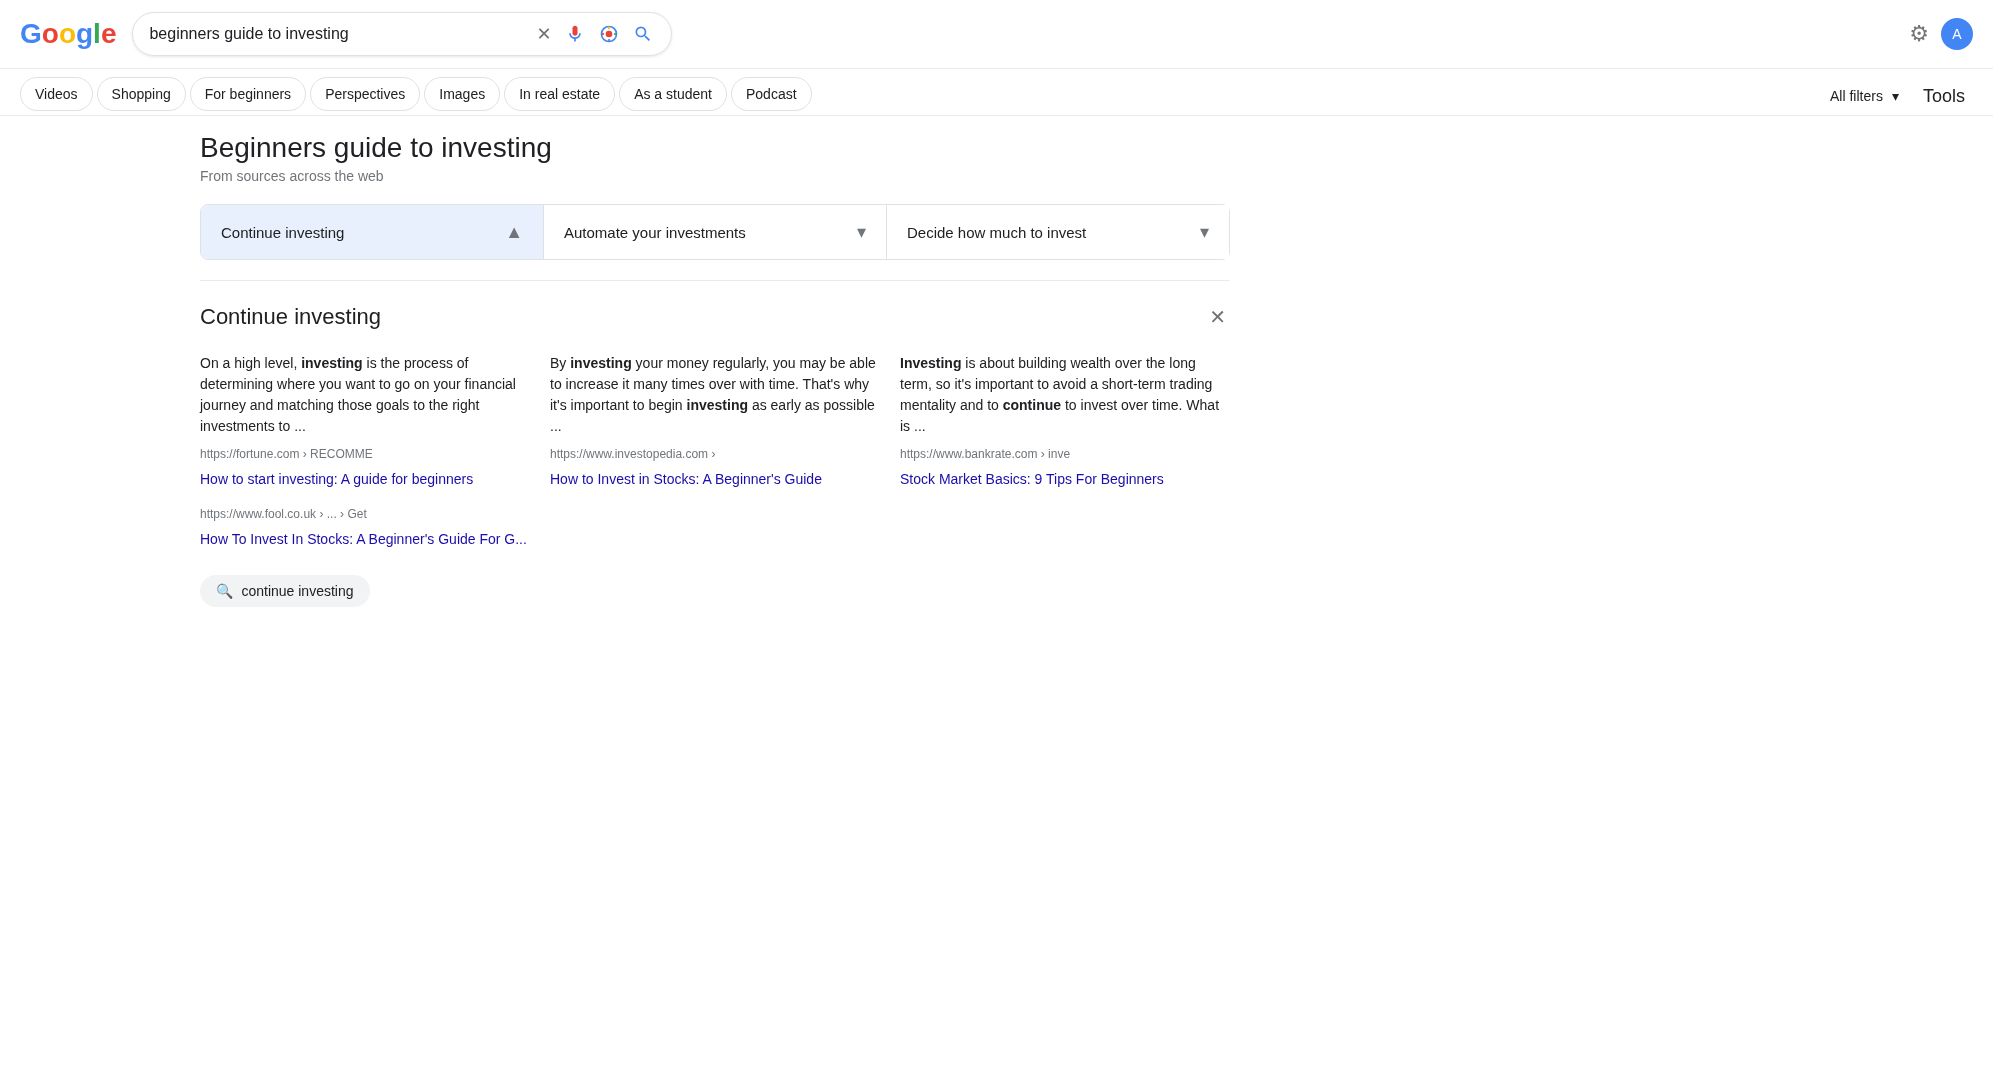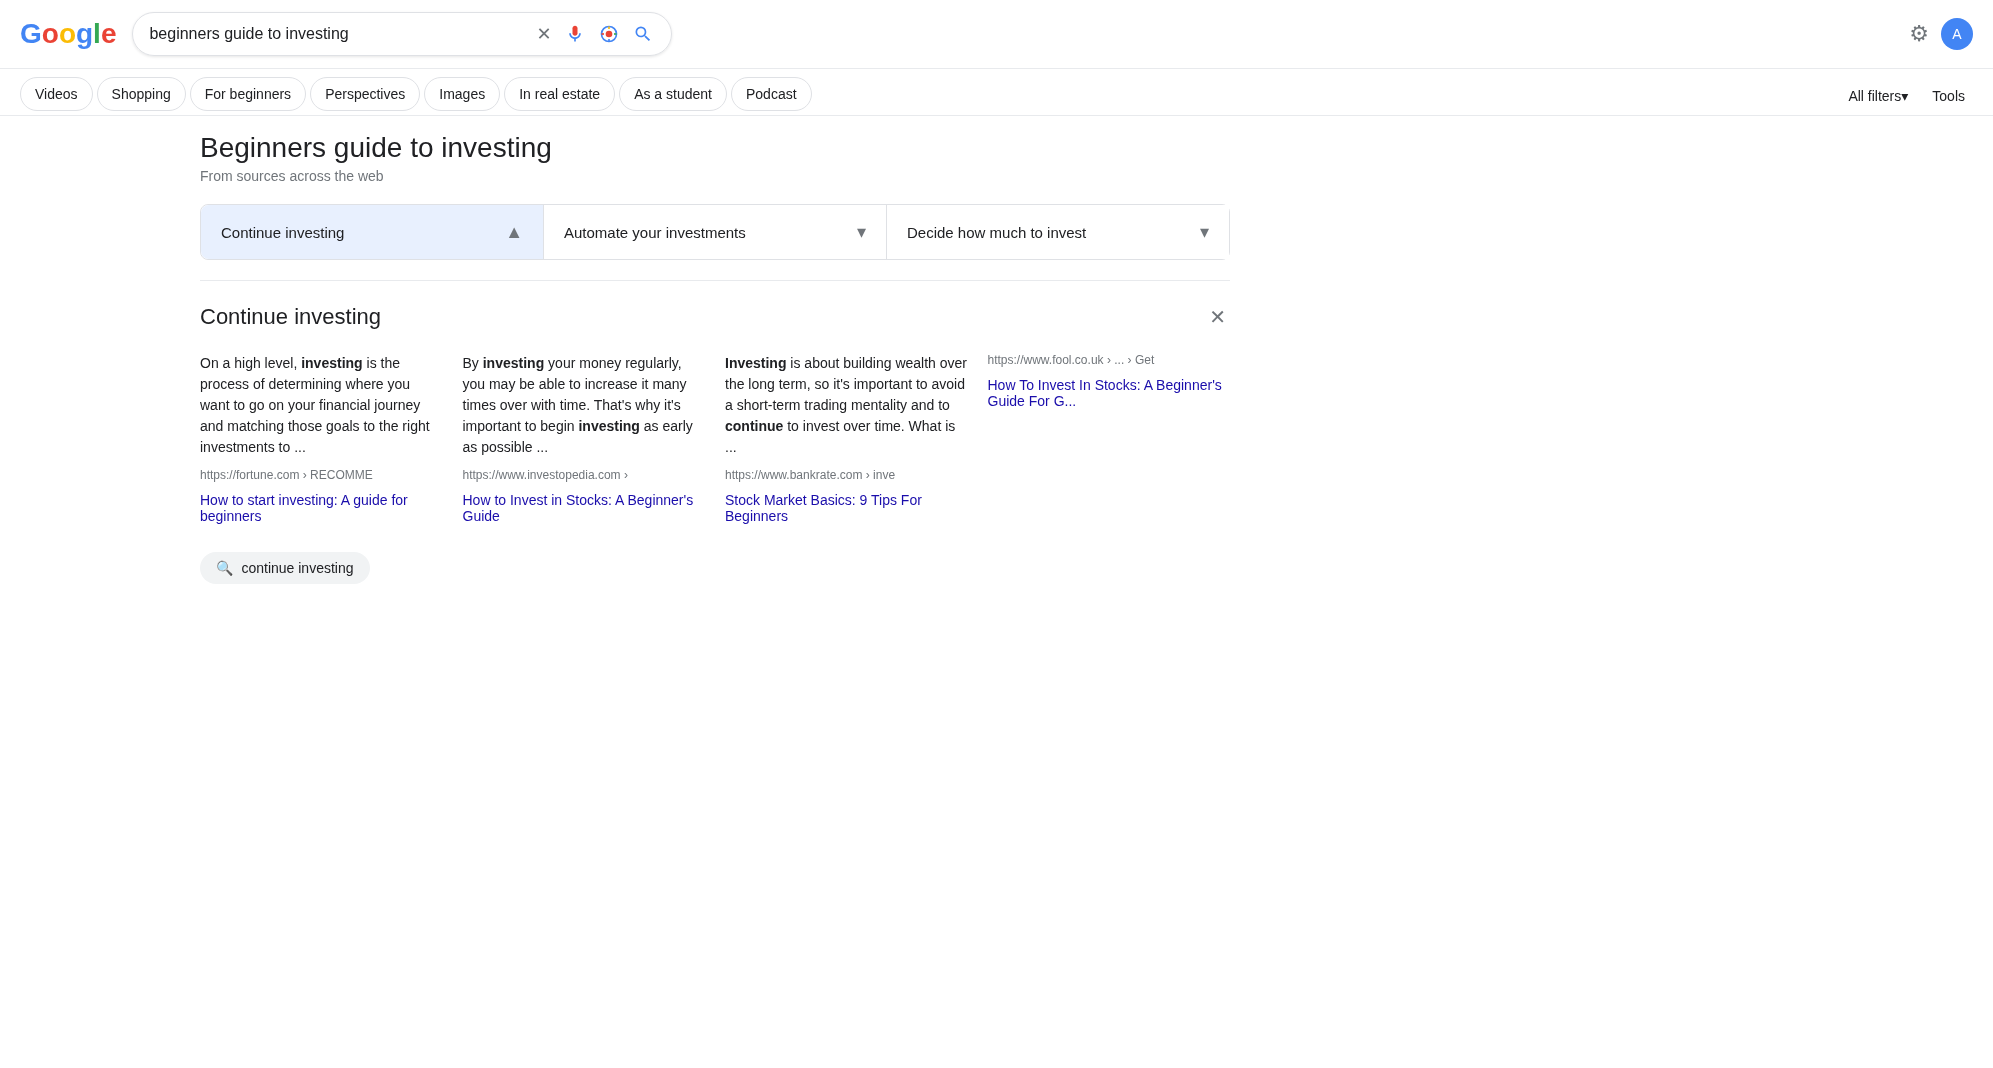--- a/index.html
+++ b/index.html
@@ -108,32 +108,32 @@
     }
     .filter-right {
       margin-left: auto;
       display: flex;
       align-items: center;
       gap: 8px;
     }
     .filter-all {
       display: flex;
       align-items: center;
-      gap: 0;
+      gap: 9px;
       color: #202124;
       cursor: pointer;
       font-size: 14px;
       padding: 4px 8px;
       border-radius: 4px;
       margin-left: 28px;
     }
     .tools-btn {
       color: #202124;
       cursor: pointer;
-      font-size: 14px;
+      font-size: 18px;
       padding: 4px 8px;
       border-radius: 4px;
     }
 
     
     .main {
       padding: 16px 170px 20px 200px;
       max-width: 1400px;
     }
 
@@ -204,21 +204,21 @@
       border: none;
       cursor: pointer;
       color: #70757a;
       font-size: 20px;
       padding: 4px;
     }
 
     
     .cards-grid {
       display: grid;
-      grid-template-columns: repeat(4, 1fr);
+      grid-template-columns: repeat(3, 1fr);
       gap: 20px;
       margin-bottom: 24px;
     }
     .card {
       display: flex;
       flex-direction: column;
       gap: 10px;
     }
     .card-text {
       font-size: 14px;

